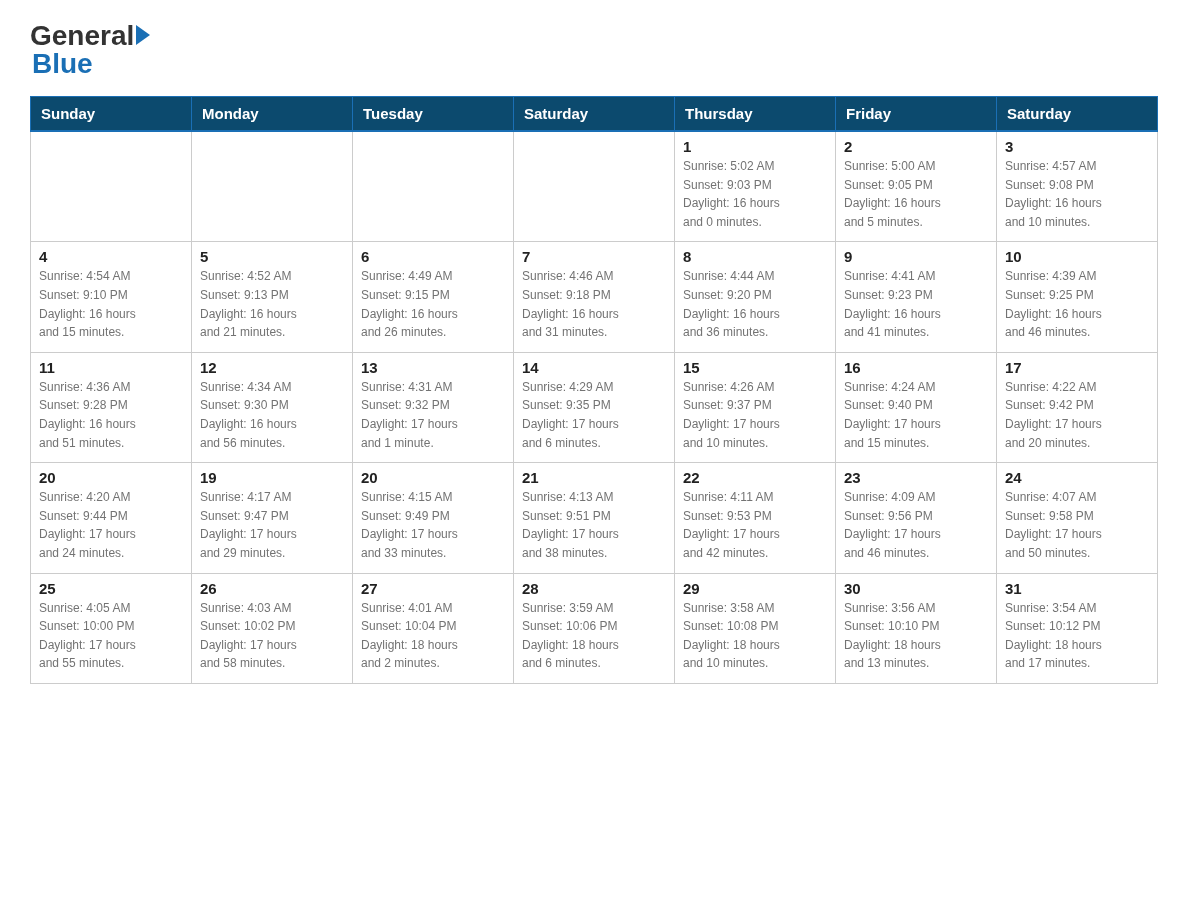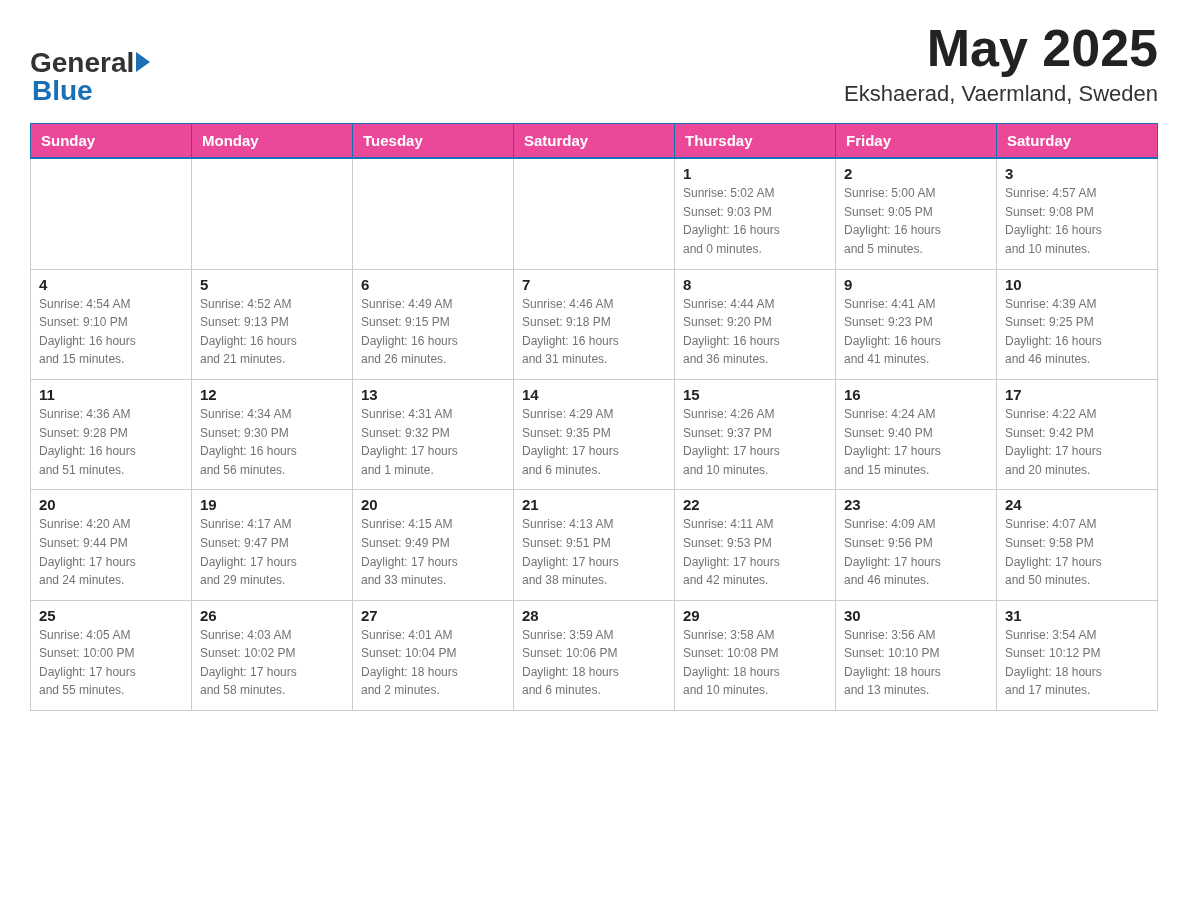--- a/index.html
+++ b/index.html
@@ -7,21 +7,21 @@
       font-family: Arial, sans-serif;
       background: #fff;
       color: #333;
       width: 1188px;
       min-height: 918px;
       padding: 20px 30px;
     }
     .header {
       display: flex;
       justify-content: space-between;
-      align-items: flex-end;
+      align-items: center;
       margin-bottom: 16px;
     }
     .logo {
       display: flex;
       flex-direction: column;
       align-items: flex-start;
     }
     .logo-text {
       display: flex;
       align-items: center;
@@ -58,21 +58,21 @@
       font-size: 22px;
       color: #333;
       margin-top: 4px;
     }
     .calendar {
       width: 100%;
       border-collapse: collapse;
       border: 1px solid #bbb;
     }
     .calendar thead tr th {
-      background-color: #ec4899;
+      background-color: #0c4a6e;
       color: #fff;
       font-size: 15px;
       font-weight: bold;
       padding: 8px 10px;
       text-align: left;
       border: 1px solid #1a6fb5;
     }
     .calendar tbody tr td {
       width: 14.28%;
       vertical-align: top;
@@ -106,24 +106,20 @@
 </head>
 <body>
 
 <div class="header">
   <div class="logo">
     <div class="logo-text">
       <span style="color:#333;">General</span>
       <div class="logo-arrow"></div>
     </div>
     <div class="logo-sub">Blue</div>
-  </div>
-  <div class="title-block">
-    <div class="month-year">May 2025</div>
-    <div class="location">Ekshaerad, Vaermland, Sweden</div>
   </div>
 </div>
 
 <table class="calendar">
   <thead>
     <tr>
     <th>Sunday</th>
         <th>Monday</th>
         <th>Tuesday</th>
         <th>Saturday</th>

